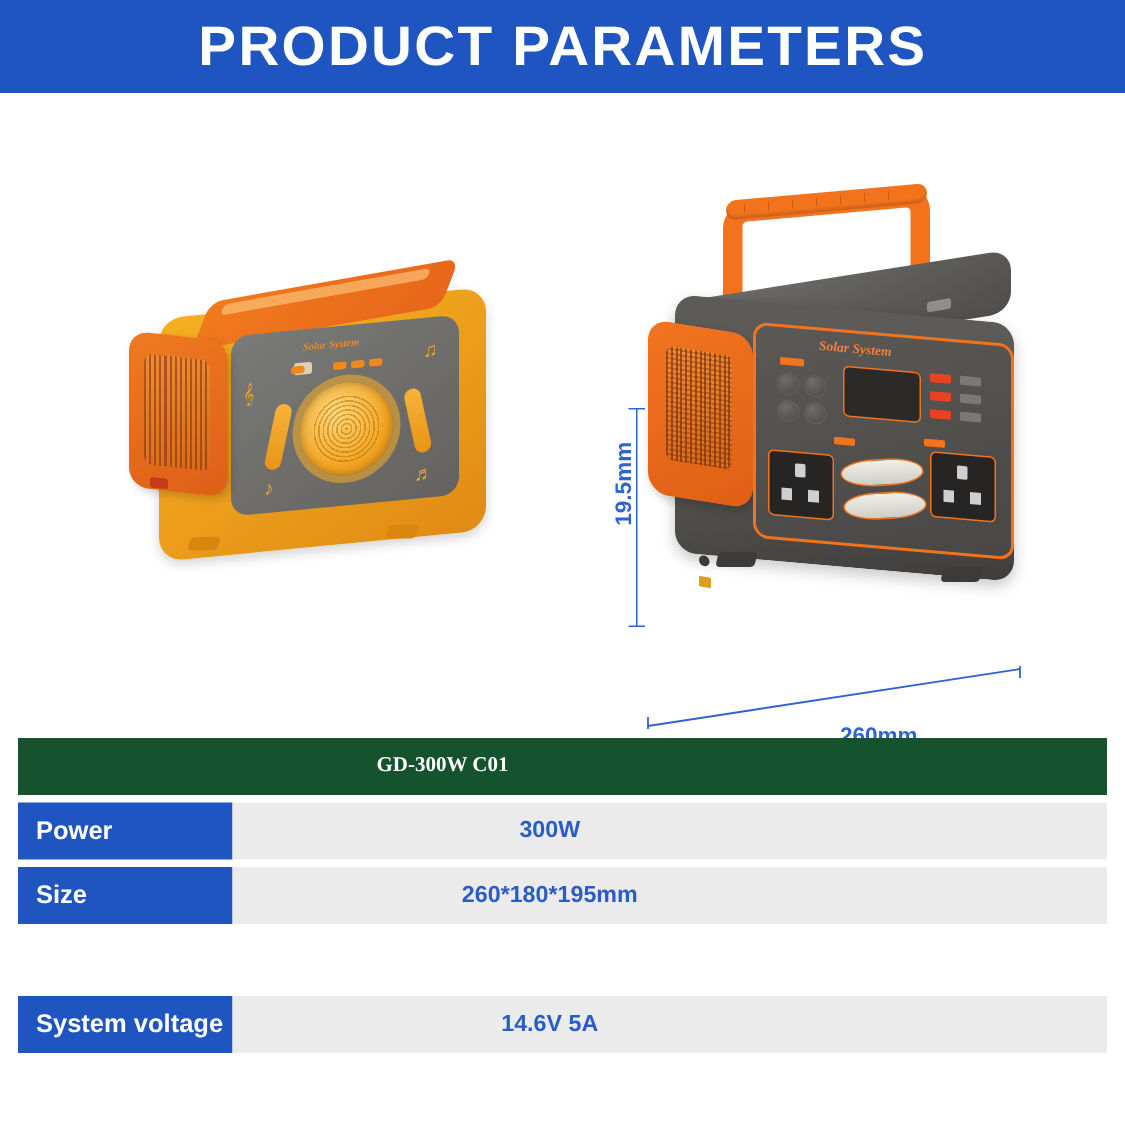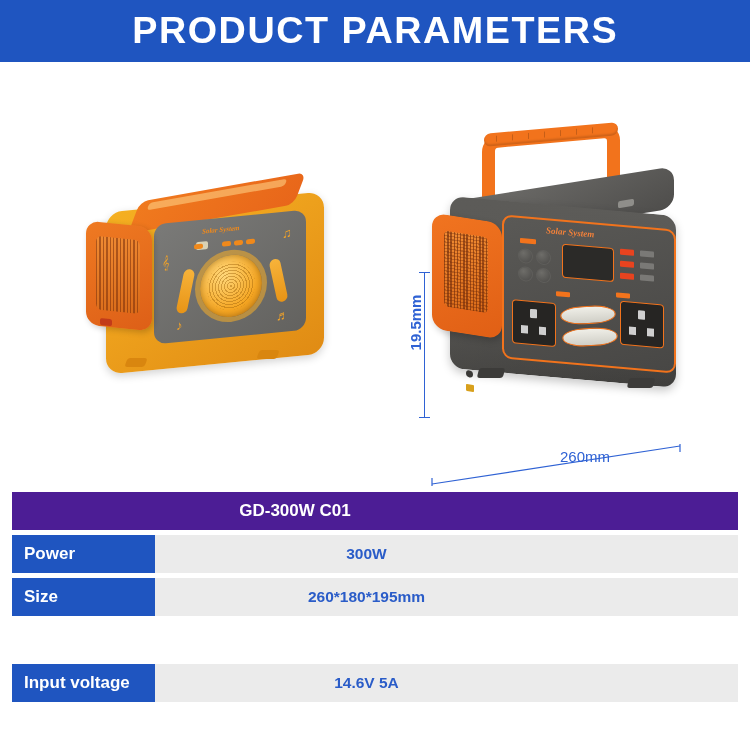--- a/index.html
+++ b/index.html
@@ -276,22 +276,22 @@
     position:absolute;left:388px;top:252px;
     color:#2f62d4;font-size:15px;font-weight:bold;
     transform:rotate(-90deg);transform-origin:center;
     white-space:nowrap;
   }
   .dim-h{
     position:absolute;left:430px;top:382px;width:253px;height:42px;
   }
   .dim-h svg{position:absolute;left:0;top:0;}
   .dim-h-label{
-    position:absolute;left:560px;top:386px;
-    color:#2f62d4;font-size:15px;font-weight:normal;white-space:nowrap;
+    position:absolute;left:560px;top:420px;
+    color:#2f62d4;font-size:15px;font-weight:bold;white-space:nowrap;
   }
 
   
   .spec-table{
     position:absolute;left:12px;top:492px;width:726px;
   }
   .spec-row{
     display:flex;height:38px;margin-bottom:5px;
   }
   .spec-label{
@@ -309,23 +309,24 @@
     flex:1;
     background:#ebebeb;
     color:#2a5cc8;
     font-size:15.5px;
     font-weight:bold;
     display:flex;align-items:center;justify-content:center;
     padding-right:160px;
     box-sizing:border-box;
   }
   .spec-row.highlight .spec-value{
-    background:#4c1d95;
+    background:#14532d;
     color:#ffffff;
-    font-size:17px;
+    font-size:14px;
+    font-family:Liberation Serif, serif;
   }
   .spec-row.highlight .spec-label{
     background:#1f55c0;
   }
 </style>
 </head>
 <body>
 
 <div class="banner">
   <div class="banner-title">PRODUCT PARAMETERS</div>
@@ -425,17 +426,17 @@
   <div class="spec-row">
     <div class="spec-label">Size</div>
     <div class="spec-value">260*180*195mm</div>
   </div>
 
   <div class="spec-row">
   </div>
 
 
   <div class="spec-row">
-    <div class="spec-label">Input voltage</div>
+    <div class="spec-label">System voltage</div>
     <div class="spec-value">14.6V 5A</div>
   </div>
 
 </div>
 
 </body></html>

